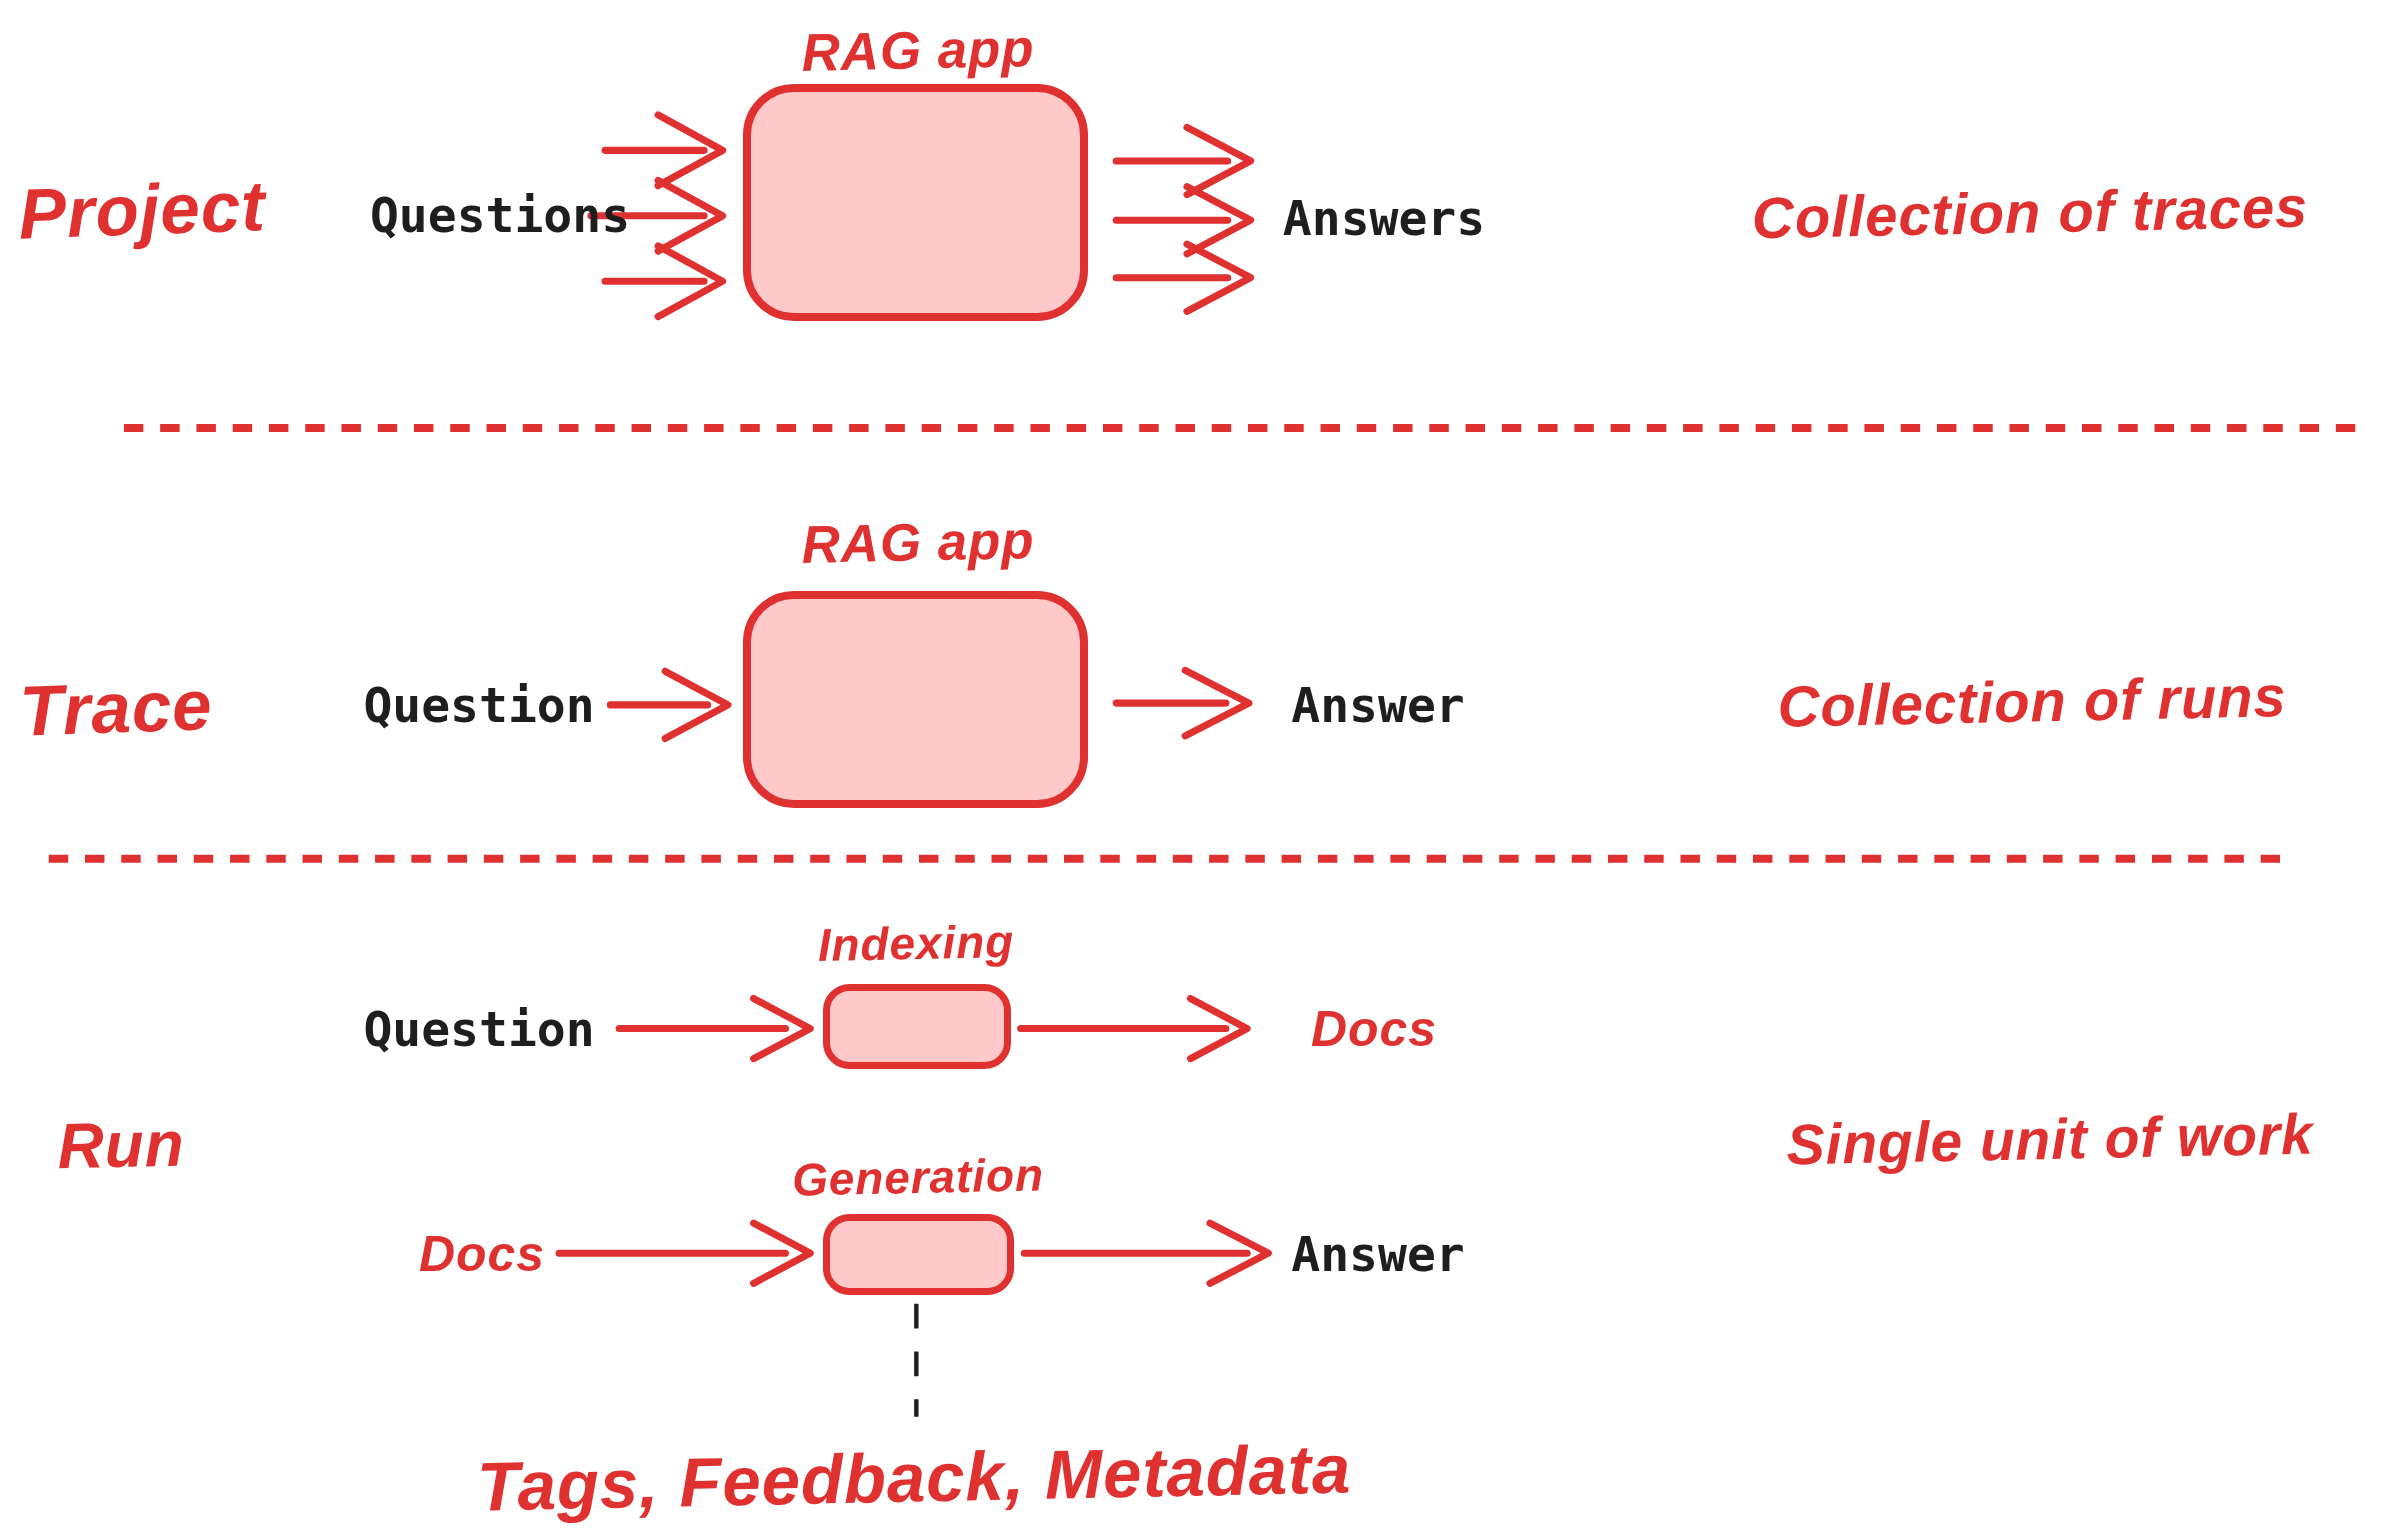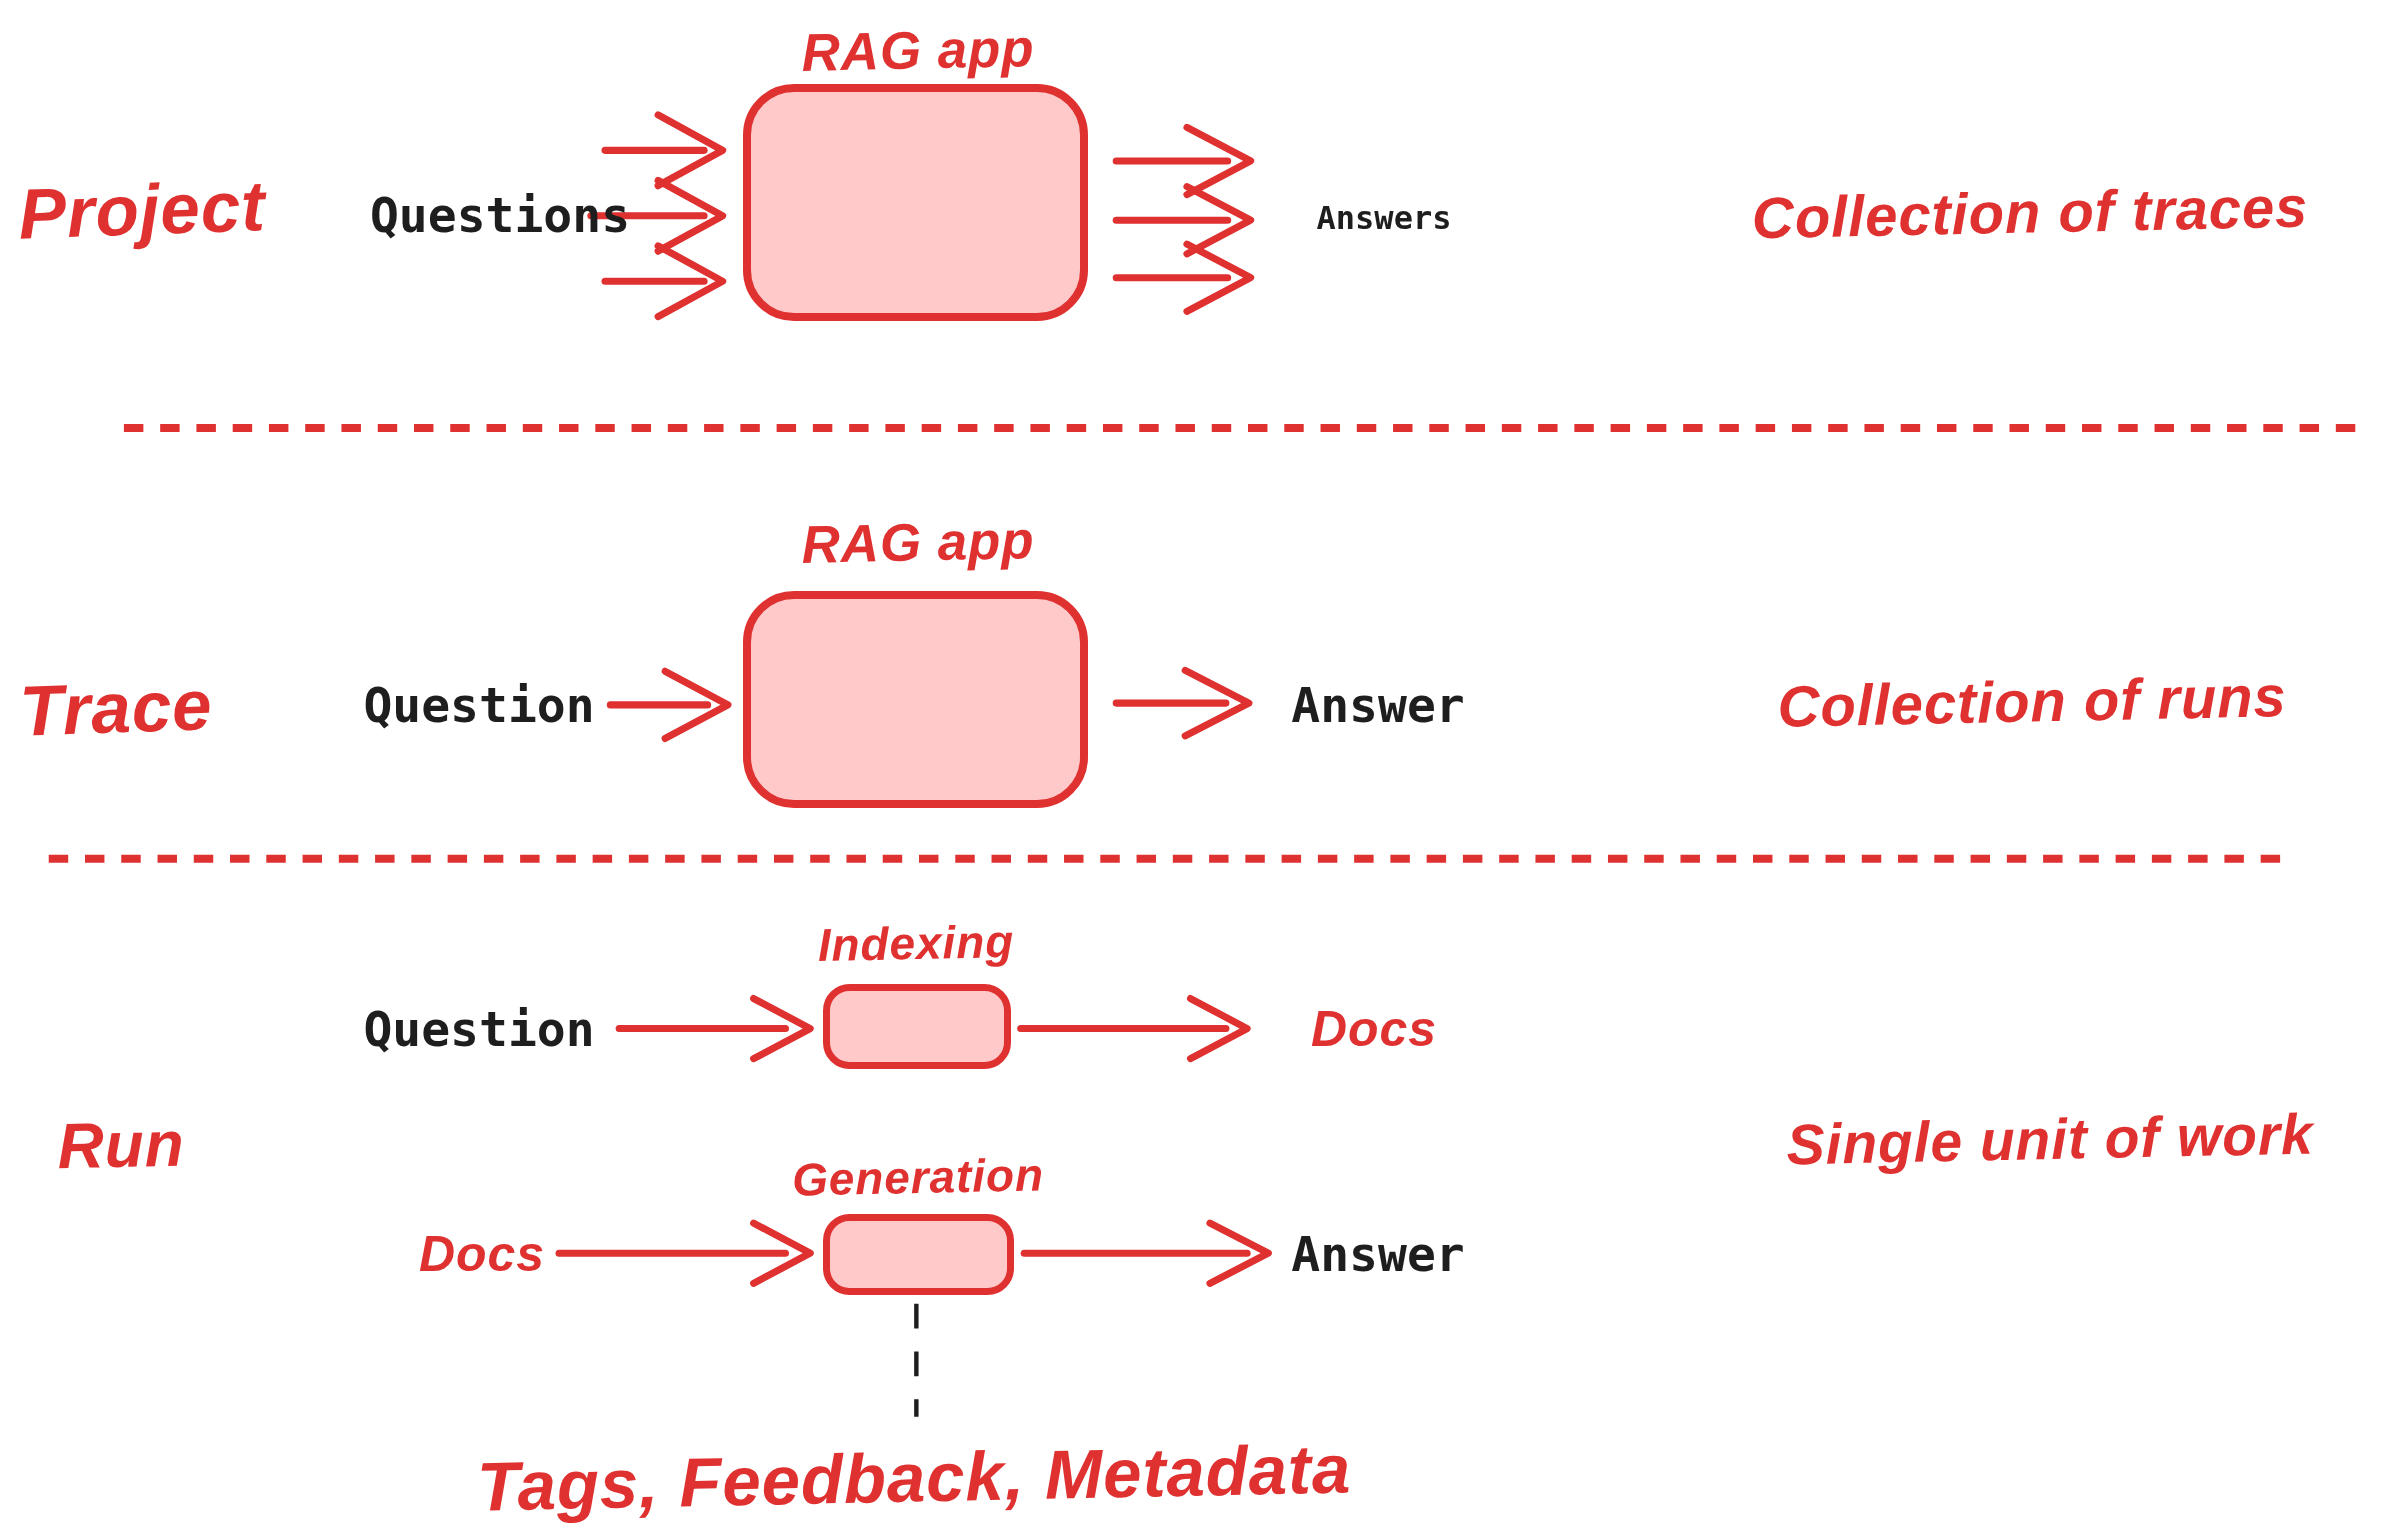--- a/index.html
+++ b/index.html
@@ -117,21 +117,21 @@
   </svg>
 
   <div class="hand tilt-2" style="left:142px; top:210px; font-size:71px;">Project</div>
 
   <div class="mono" style="left:460px; top:215px; font-size:48px;margin-left:40px;">Questions</div>
 
   <div class="hand tilt-1" style="left:918px; top:50px; font-size:53px;">RAG app</div>
 
   <div class="box" style="left:743px; top:84px; width:345px; height:237px;"></div>
 
-  <div class="mono" style="left:1384px; top:218px; font-size:32px;">Answers</div>
+  <div class="mono" style="left:1384px; top:218px; font-size:48px;">Answers</div>
 
   <div class="hand tilt-1" style="left:2030px; top:212px; font-size:58px;">Collection of traces</div>
 
   <div class="hand tilt-2" style="left:116px; top:708px; font-size:71px;">Trace</div>
 
   <div class="mono" style="left:479px; top:705px; font-size:48px;">Question</div>
 
   <div class="hand tilt-1" style="left:918px; top:542px; font-size:53px;">RAG app</div>
 
   <div class="box" style="left:743px; top:591px; width:345px; height:217px;"></div>

